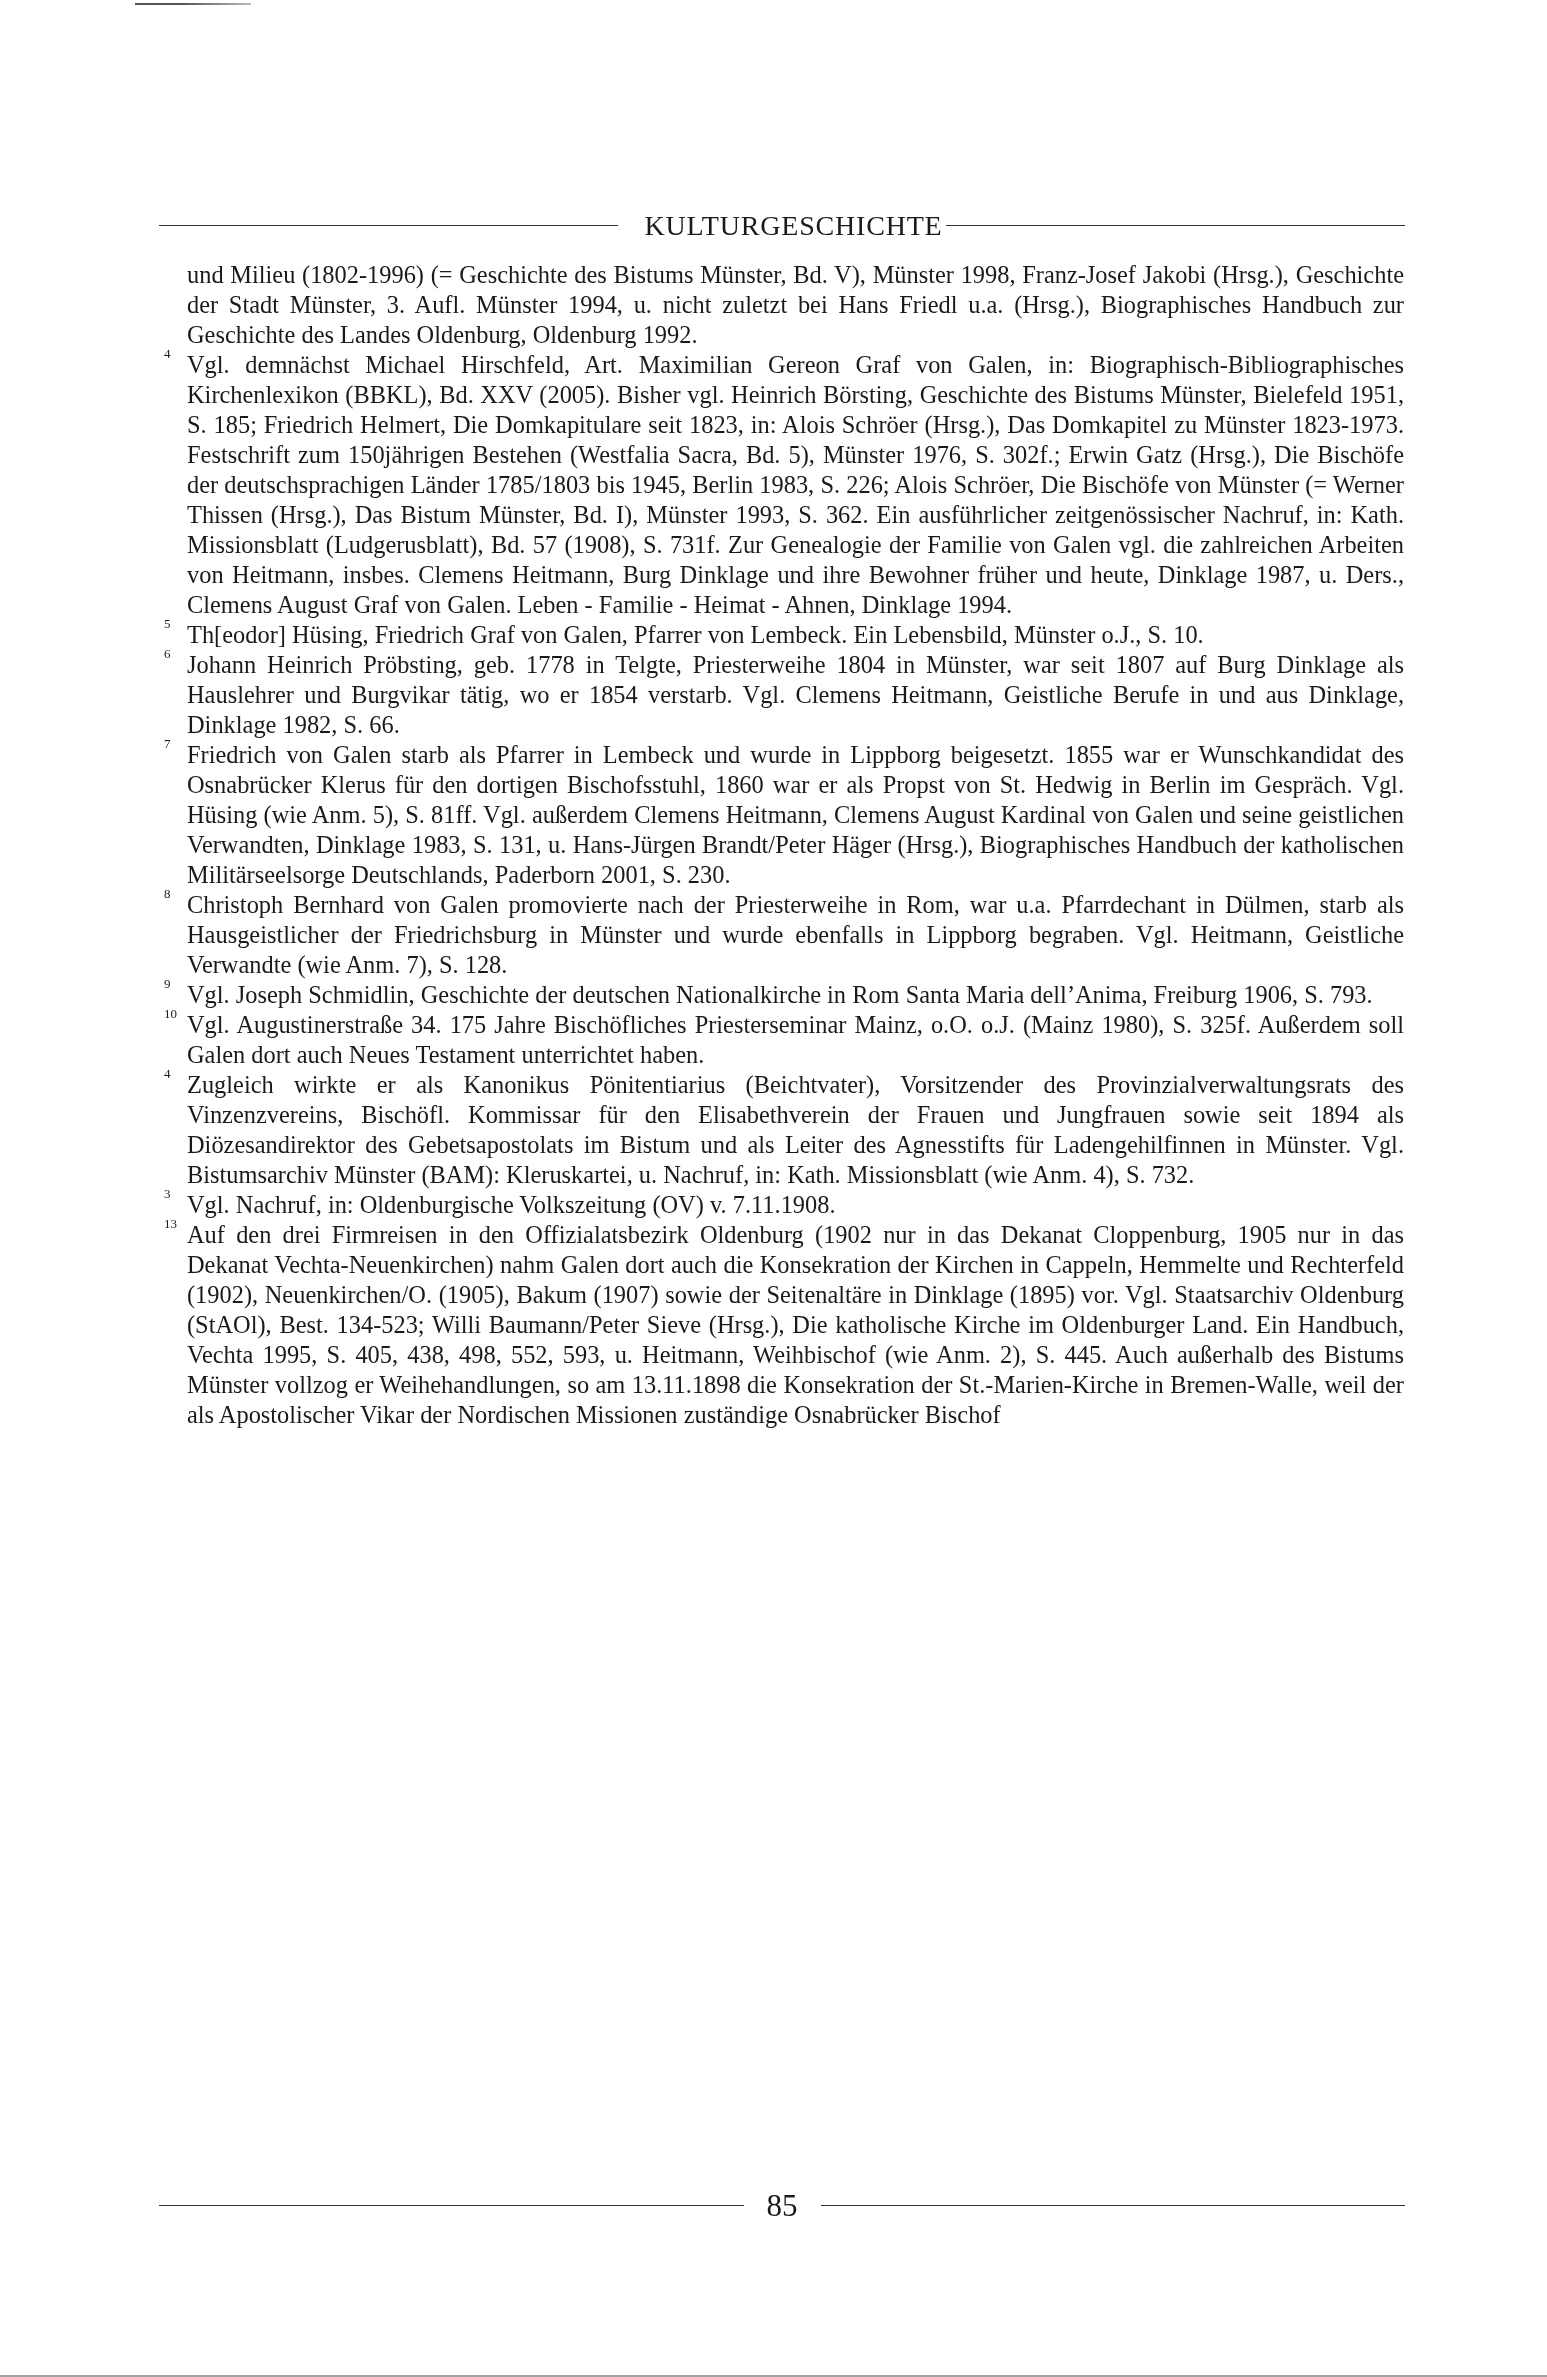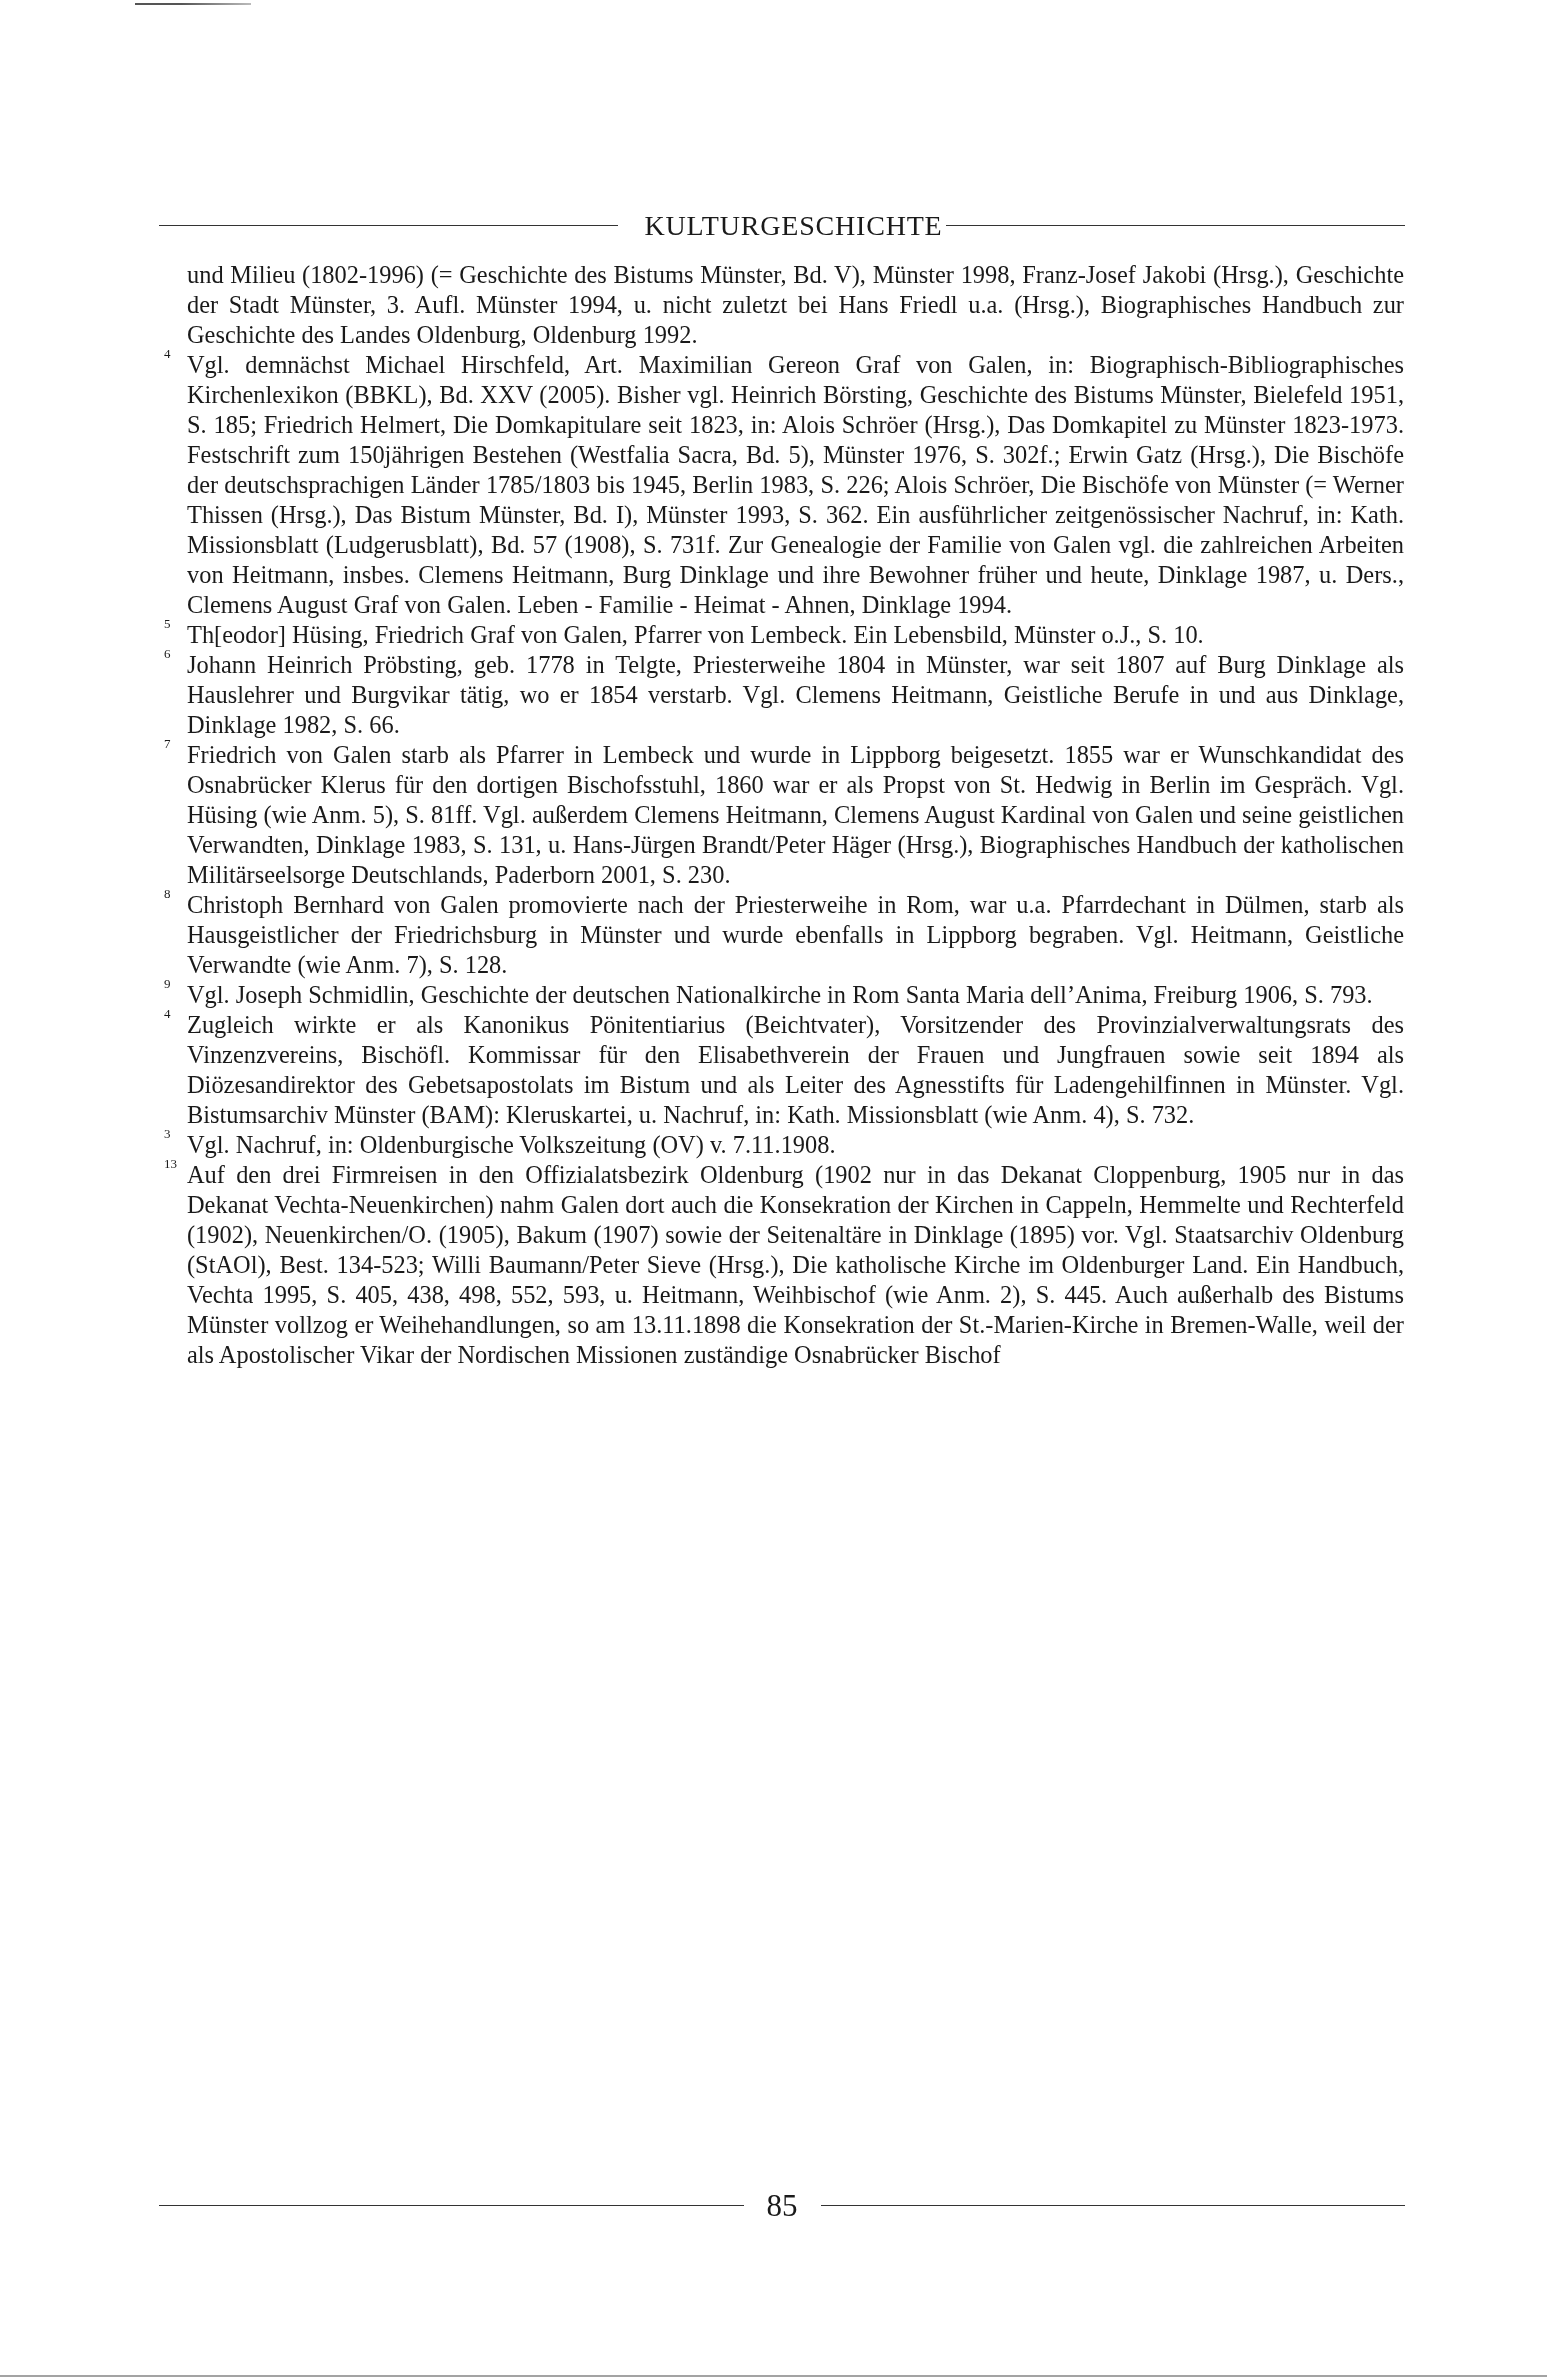--- a/index.html
+++ b/index.html
@@ -143,20 +143,24 @@
     <span class="num">7</span>
     <span>Friedrich von Galen starb als Pfarrer in Lembeck und wurde in Lippborg beigesetzt. 1855 war er Wunschkandidat des Osnabrücker Klerus für den dortigen Bischofsstuhl, 1860 war er als Propst von St. Hedwig in Berlin im Gespräch. Vgl. Hüsing (wie Anm. 5), S. 81ff. Vgl. außerdem Clemens Heitmann, Clemens August Kardinal von Galen und seine geistlichen Verwandten, Dinklage 1983, S. 131, u. Hans-Jürgen Brandt/Peter Häger (Hrsg.), Biographisches Handbuch der katholischen Militärseelsorge Deutschlands, Paderborn 2001, S. 230.</span>
   </div>
   <div class="note">
     <span class="num">8</span>
     <span>Christoph Bernhard von Galen promovierte nach der Priesterweihe in Rom, war u.a. Pfarrdechant in Dülmen, starb als Hausgeistlicher der Friedrichsburg in Münster und wurde ebenfalls in Lippborg begraben. Vgl. Heitmann, Geistliche Verwandte (wie Anm. 7), S. 128.</span>
   </div>
   <div class="note">
     <span class="num">9</span>
     <span>Vgl. Joseph Schmidlin, Geschichte der deutschen Nationalkirche in Rom Santa Maria dell’Anima, Freiburg 1906, S. 793.</span>
+  </div>
+  <div class="note">
+    <span class="num">10</span>
+    <span>Vgl. Augustinerstraße 34. 175 Jahre Bischöfliches Priesterseminar Mainz, o.O. o.J. (Mainz 1980), S. 325f. Außerdem soll Galen dort auch Neues Testament unterrichtet haben.</span>
   </div>
   <div class="note">
     <span class="num">4</span>
     <span>Zugleich wirkte er als Kanonikus Pönitentiarius (Beichtvater), Vorsitzender des Provinzialverwaltungsrats des Vinzenzvereins, Bischöfl. Kommissar für den Elisabethverein der Frauen und Jungfrauen sowie seit 1894 als Diözesandirektor des Gebetsapostolats im Bistum und als Leiter des Agnesstifts für Ladengehilfinnen in Münster. Vgl. Bistumsarchiv Münster (BAM): Kleruskartei, u. Nachruf, in: Kath. Missionsblatt (wie Anm. 4), S. 732.</span>
   </div>
   <div class="note">
     <span class="num">3</span>
     <span>Vgl. Nachruf, in: Oldenburgische Volkszeitung (OV) v. 7.11.1908.</span>
   </div>
   <div class="note">

